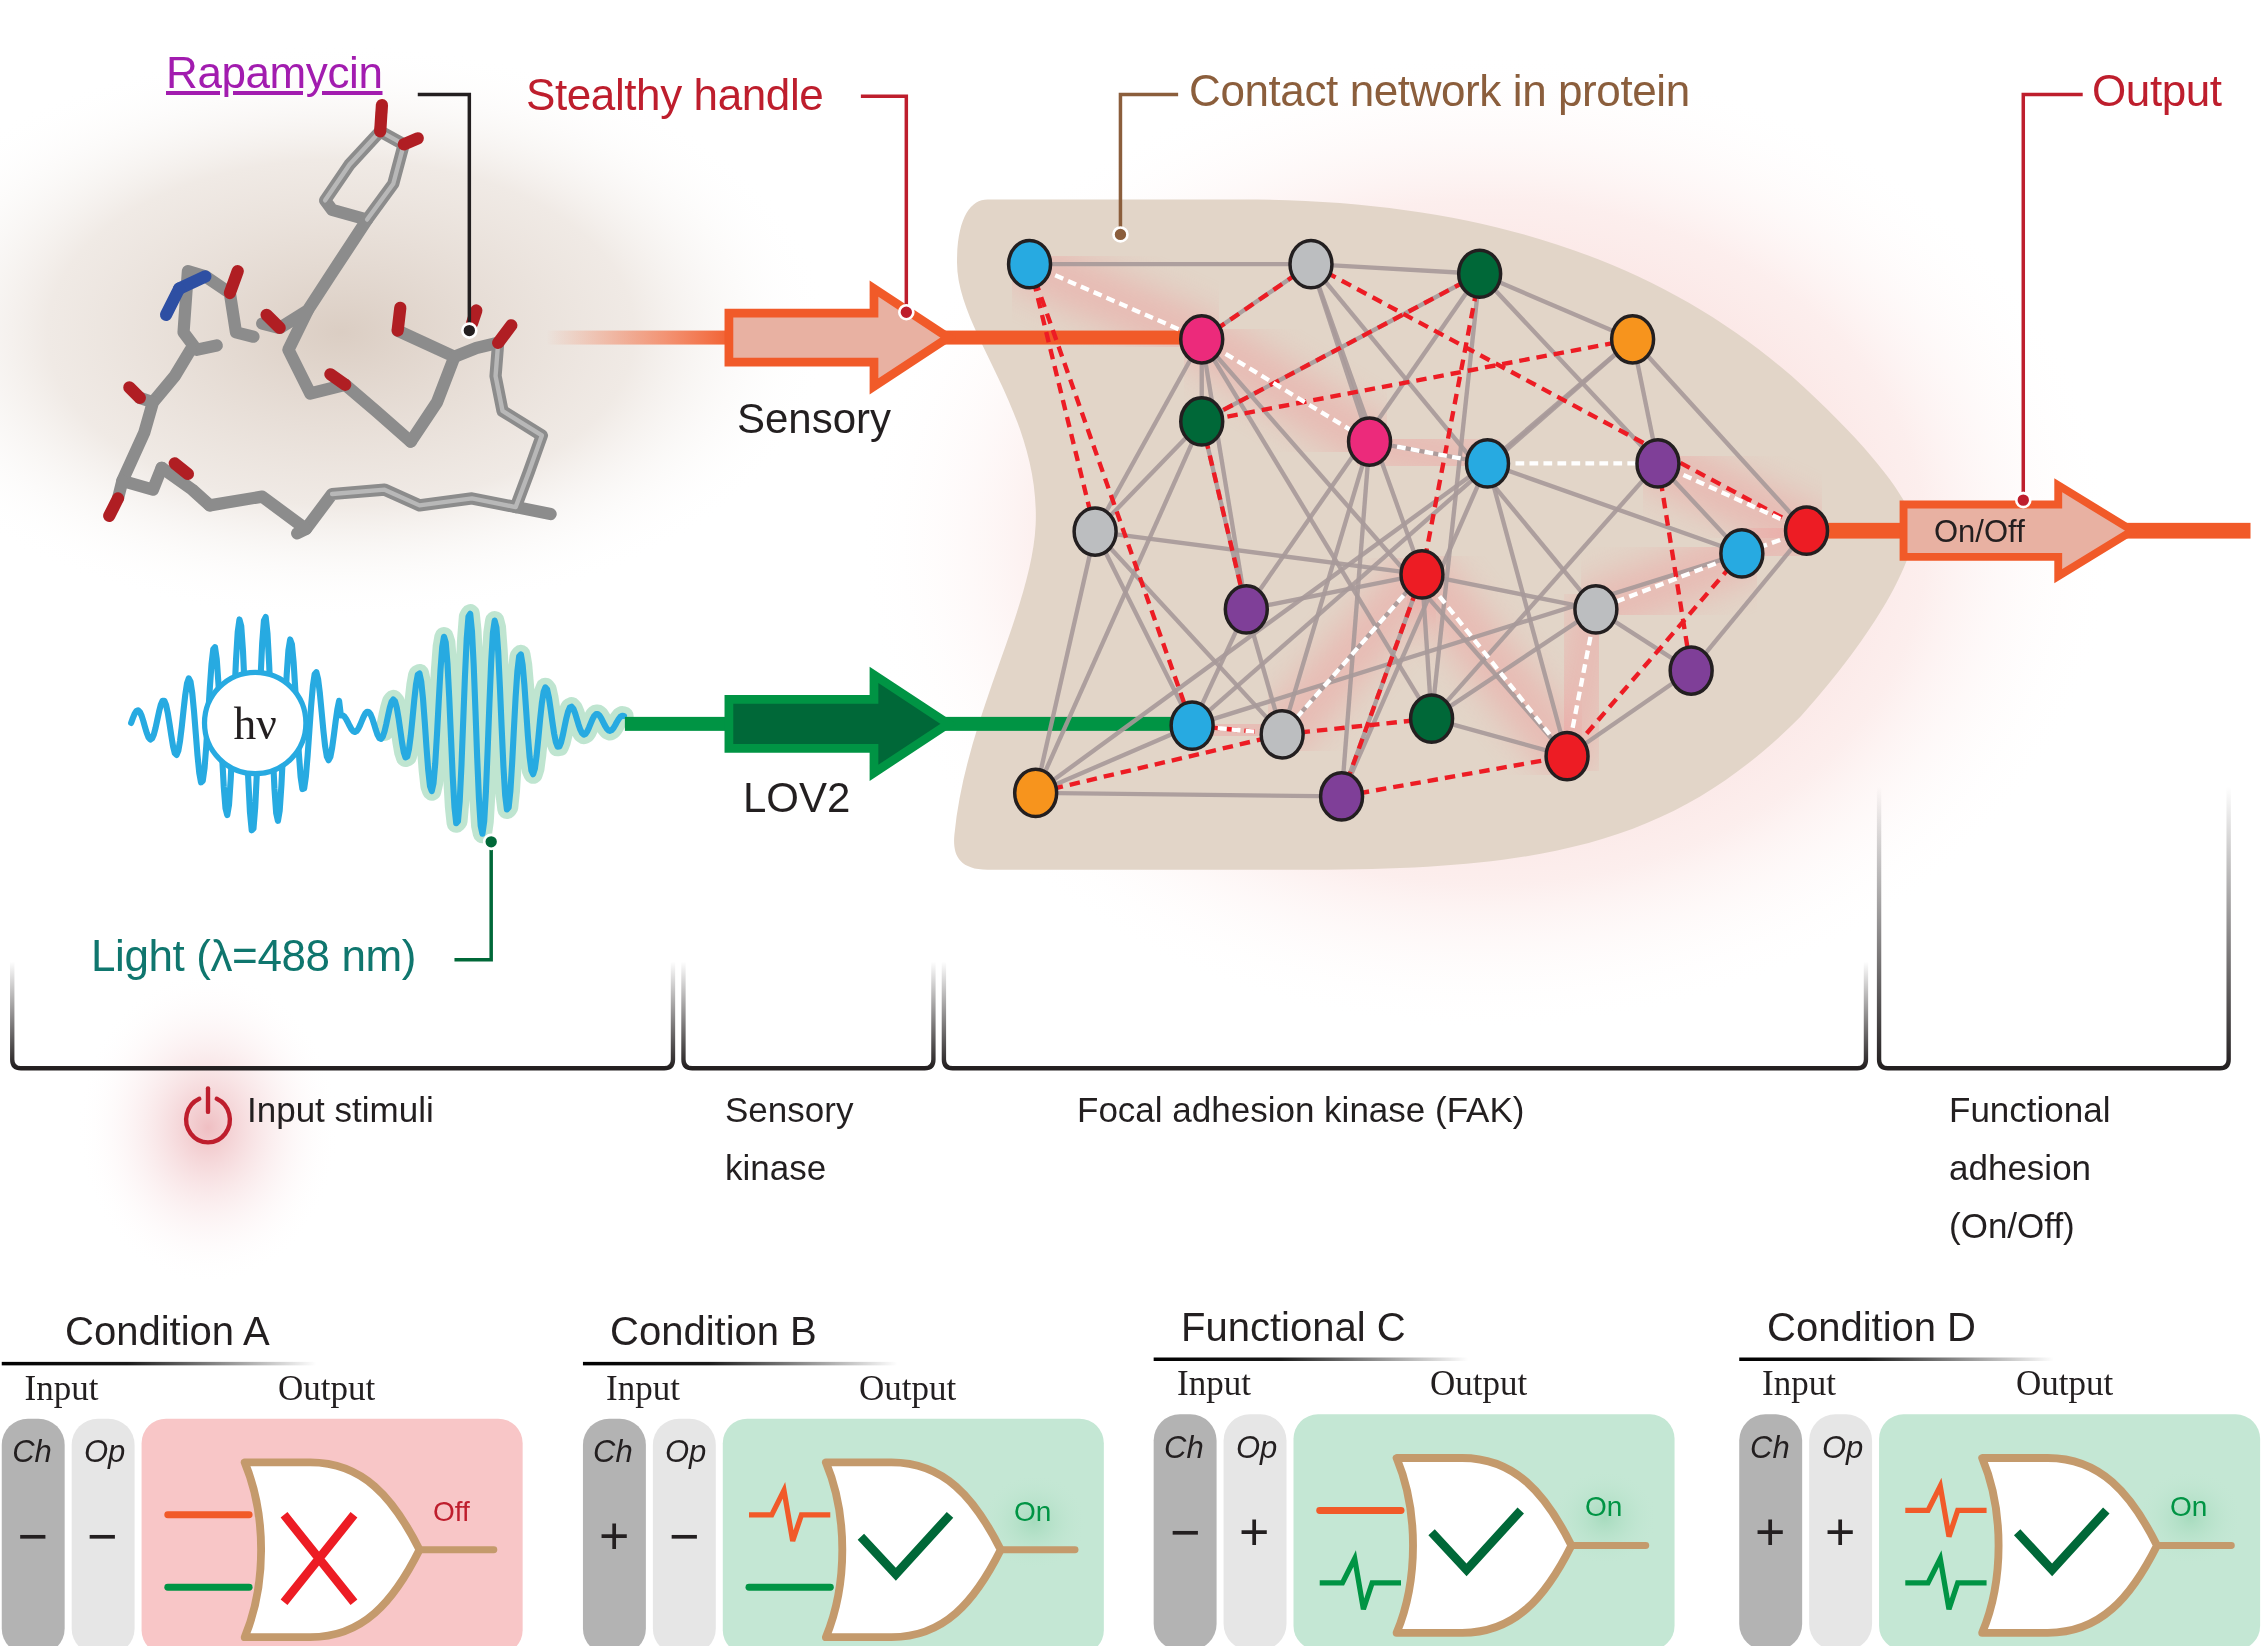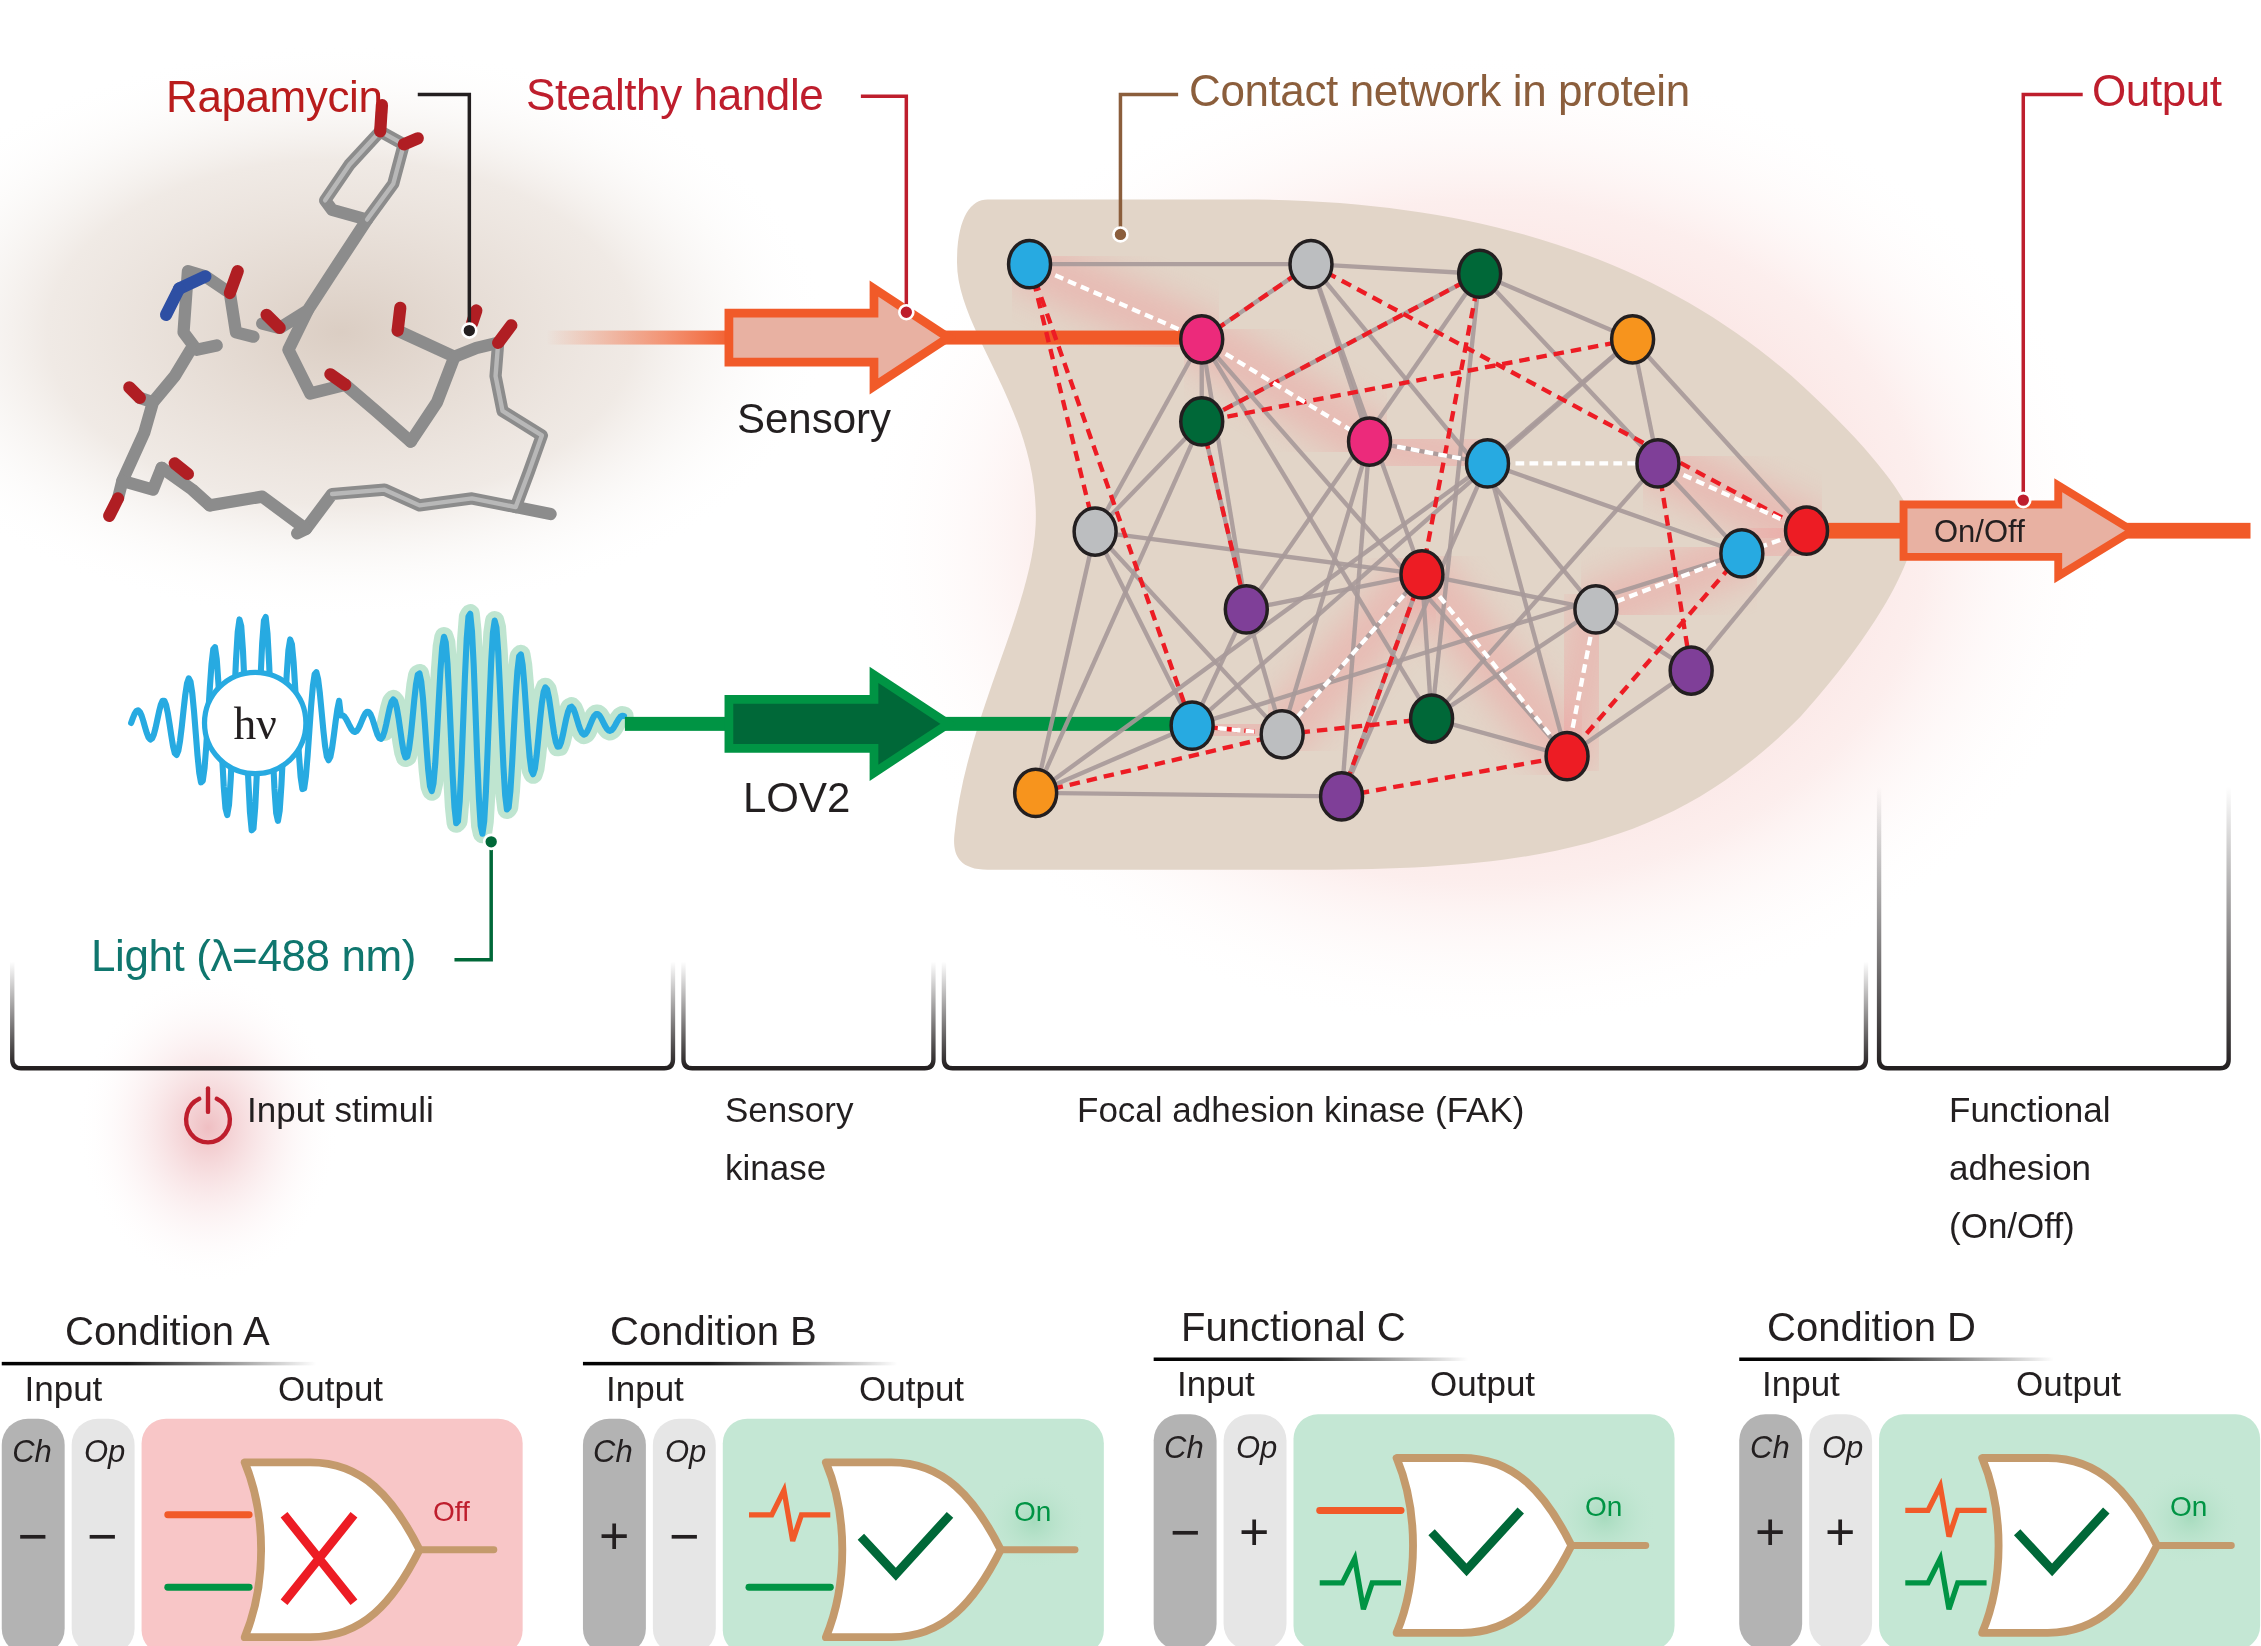--- a/index.html
+++ b/index.html
@@ -3,21 +3,21 @@
 <meta charset="utf-8">
 <style>
   html, body { margin: 0; padding: 0; background: #ffffff; }
   body { width: 2261px; height: 1647px; position: relative; overflow: hidden;
          font-family: "Liberation Sans", sans-serif; color: #231f20; }
   #stage { position: absolute; left: 0; top: 0; width: 2261px; height: 1647px; }
   .lbl { position: absolute; white-space: nowrap; font-family: "Liberation Sans", sans-serif; }
   .callout { font-size: 44px; letter-spacing: -0.4px; }
   .section { font-size: 35px; line-height: 58px; color: #231f20; }
   .cond-title { font-size: 40px; }
-  .cond-sub { font-size: 35px; }
+  .cond-sub { font-size: 35px; font-family: Liberation Serif, serif; }
   .chip { font-size: 31px; font-style: italic; }
   .sign { font-size: 52px; }
   .gatelbl { font-size: 28px; }
 </style>
 </head>
 <body>
 
 <svg id="stage" width="2261" height="1647" viewBox="0 0 2587 1884" xmlns="http://www.w3.org/2000/svg">
   <defs>
     <radialGradient id="rapaGlow" cx="0.5" cy="0.5" r="0.5">
@@ -319,21 +319,21 @@
         <ellipse cx="2506" cy="1736" rx="60" ry="55" fill="url(#onGlow)"></ellipse>
         <path d="M2180,1728 L2206,1728 L2220,1700 L2230,1758 L2240,1728 L2273,1728" fill="none" stroke="#f15a29" stroke-width="6" stroke-linejoin="miter"></path>
         <path d="M2180,1811 L2206,1811 L2220,1783 L2230,1841 L2240,1811 L2273,1811" fill="none" stroke="#009444" stroke-width="6" stroke-linejoin="miter"></path>
         <path d="M2268,1668 L2343,1668 C2403,1668 2438,1708 2468,1768 C2438,1828 2403,1868 2343,1868 L2268,1868 C2293,1808 2293,1728 2268,1668 Z" fill="#ffffff" stroke="#c49a6c" stroke-width="9" stroke-linejoin="round"></path>
         <line x1="2468" y1="1768" x2="2553" y2="1768" stroke="#c49a6c" stroke-width="8" stroke-linecap="round"></line>
         <path d="M2308,1753 L2348,1796 L2410,1728" stroke="#006838" stroke-width="10" fill="none"></path>
       </g>
     </g>
 </svg>
 
-<div class="lbl callout" style="left:166px; top:72px; color:#b91c1c;">Rapamycin</div>
+<div class="lbl callout" style="left:166px; top:48px; color:#a21caf;text-decoration:underline;">Rapamycin</div>
 <div class="lbl callout" style="left:526px; top:70px; color:#be1e2d;">Stealthy handle</div>
 <div class="lbl callout" style="left:1189px; top:66px; color:#8b5e3c;">Contact network in protein</div>
 <div class="lbl callout" style="left:2092px; top:66px; color:#be1e2d;">Output</div>
 <div class="lbl callout" style="left:91px; top:931px; color:#0f766e;">Light (λ=488 nm)</div>
 
 <div class="lbl" style="left:737px; top:395px; font-size:42px;">Sensory</div>
 <div class="lbl" style="left:743px; top:774px; font-size:42px;">LOV2</div>
 <div class="lbl" style="left:1934px; top:514px; font-size:31px;">On/Off</div>
 
 <div class="lbl section" style="left:247px; top:1081px;">

